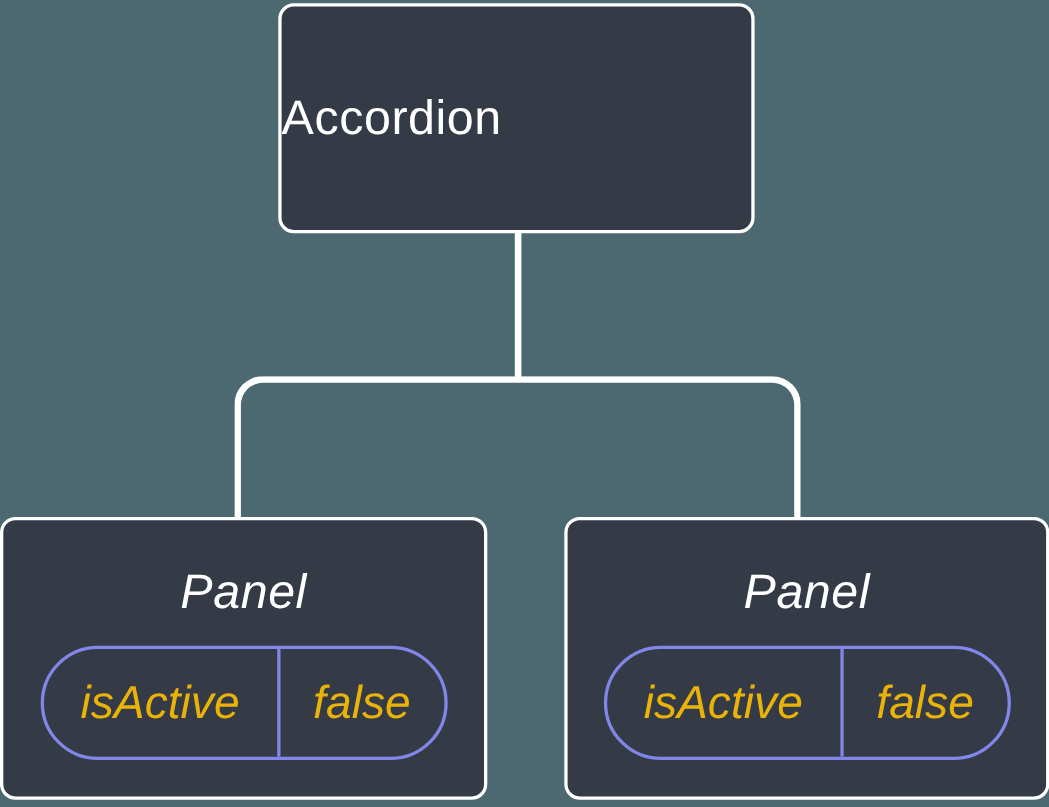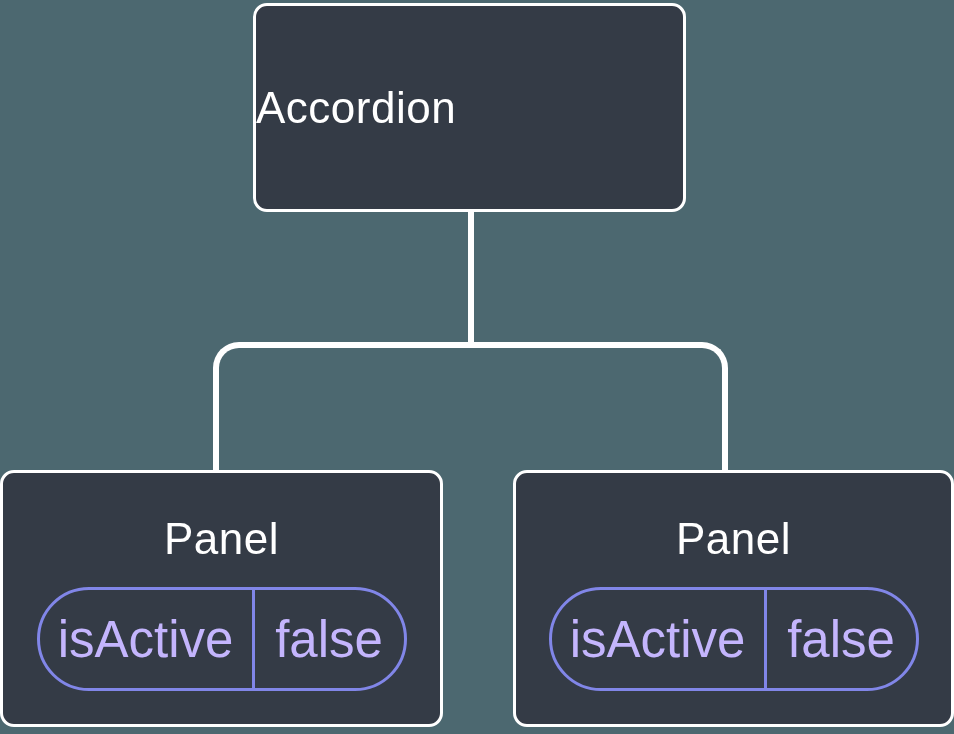--- a/index.html
+++ b/index.html
@@ -40,20 +40,21 @@
     line-height: 48px;
     white-space: nowrap;
   }
   .node-panel {
     top: 470px;
     width: 443px;
     height: 257px;
     display: flex;
     flex-direction: column;
     align-items: center;
+    font-style: italic;
   }
   .node-panel.left  { left: 0; }
   .node-panel.right { left: 513px; width: 441px; }
   .node-panel .node-title { margin-top: 42px; }
   
   .connector-stem {
     position: absolute;
     left: 468px;
     top: 211px;
     width: 6px;
@@ -81,22 +82,22 @@
     border: 3px solid #8186e8;
     border-radius: 52px;
     display: flex;
     align-items: stretch;
     overflow: hidden;
   }
   .state-cell {
     display: flex;
     align-items: center;
     justify-content: center;
-    color: #c4b5fd;
-    font-size: 51px;
+    color: #eab308;
+    font-size: 42px;
     font-weight: 400;
     white-space: nowrap;
   }
   .state-name {
     flex: 0 0 212px;
     border-right: 3px solid #8186e8;
   }
   .state-value {
     flex: 1 1 auto;
   }

